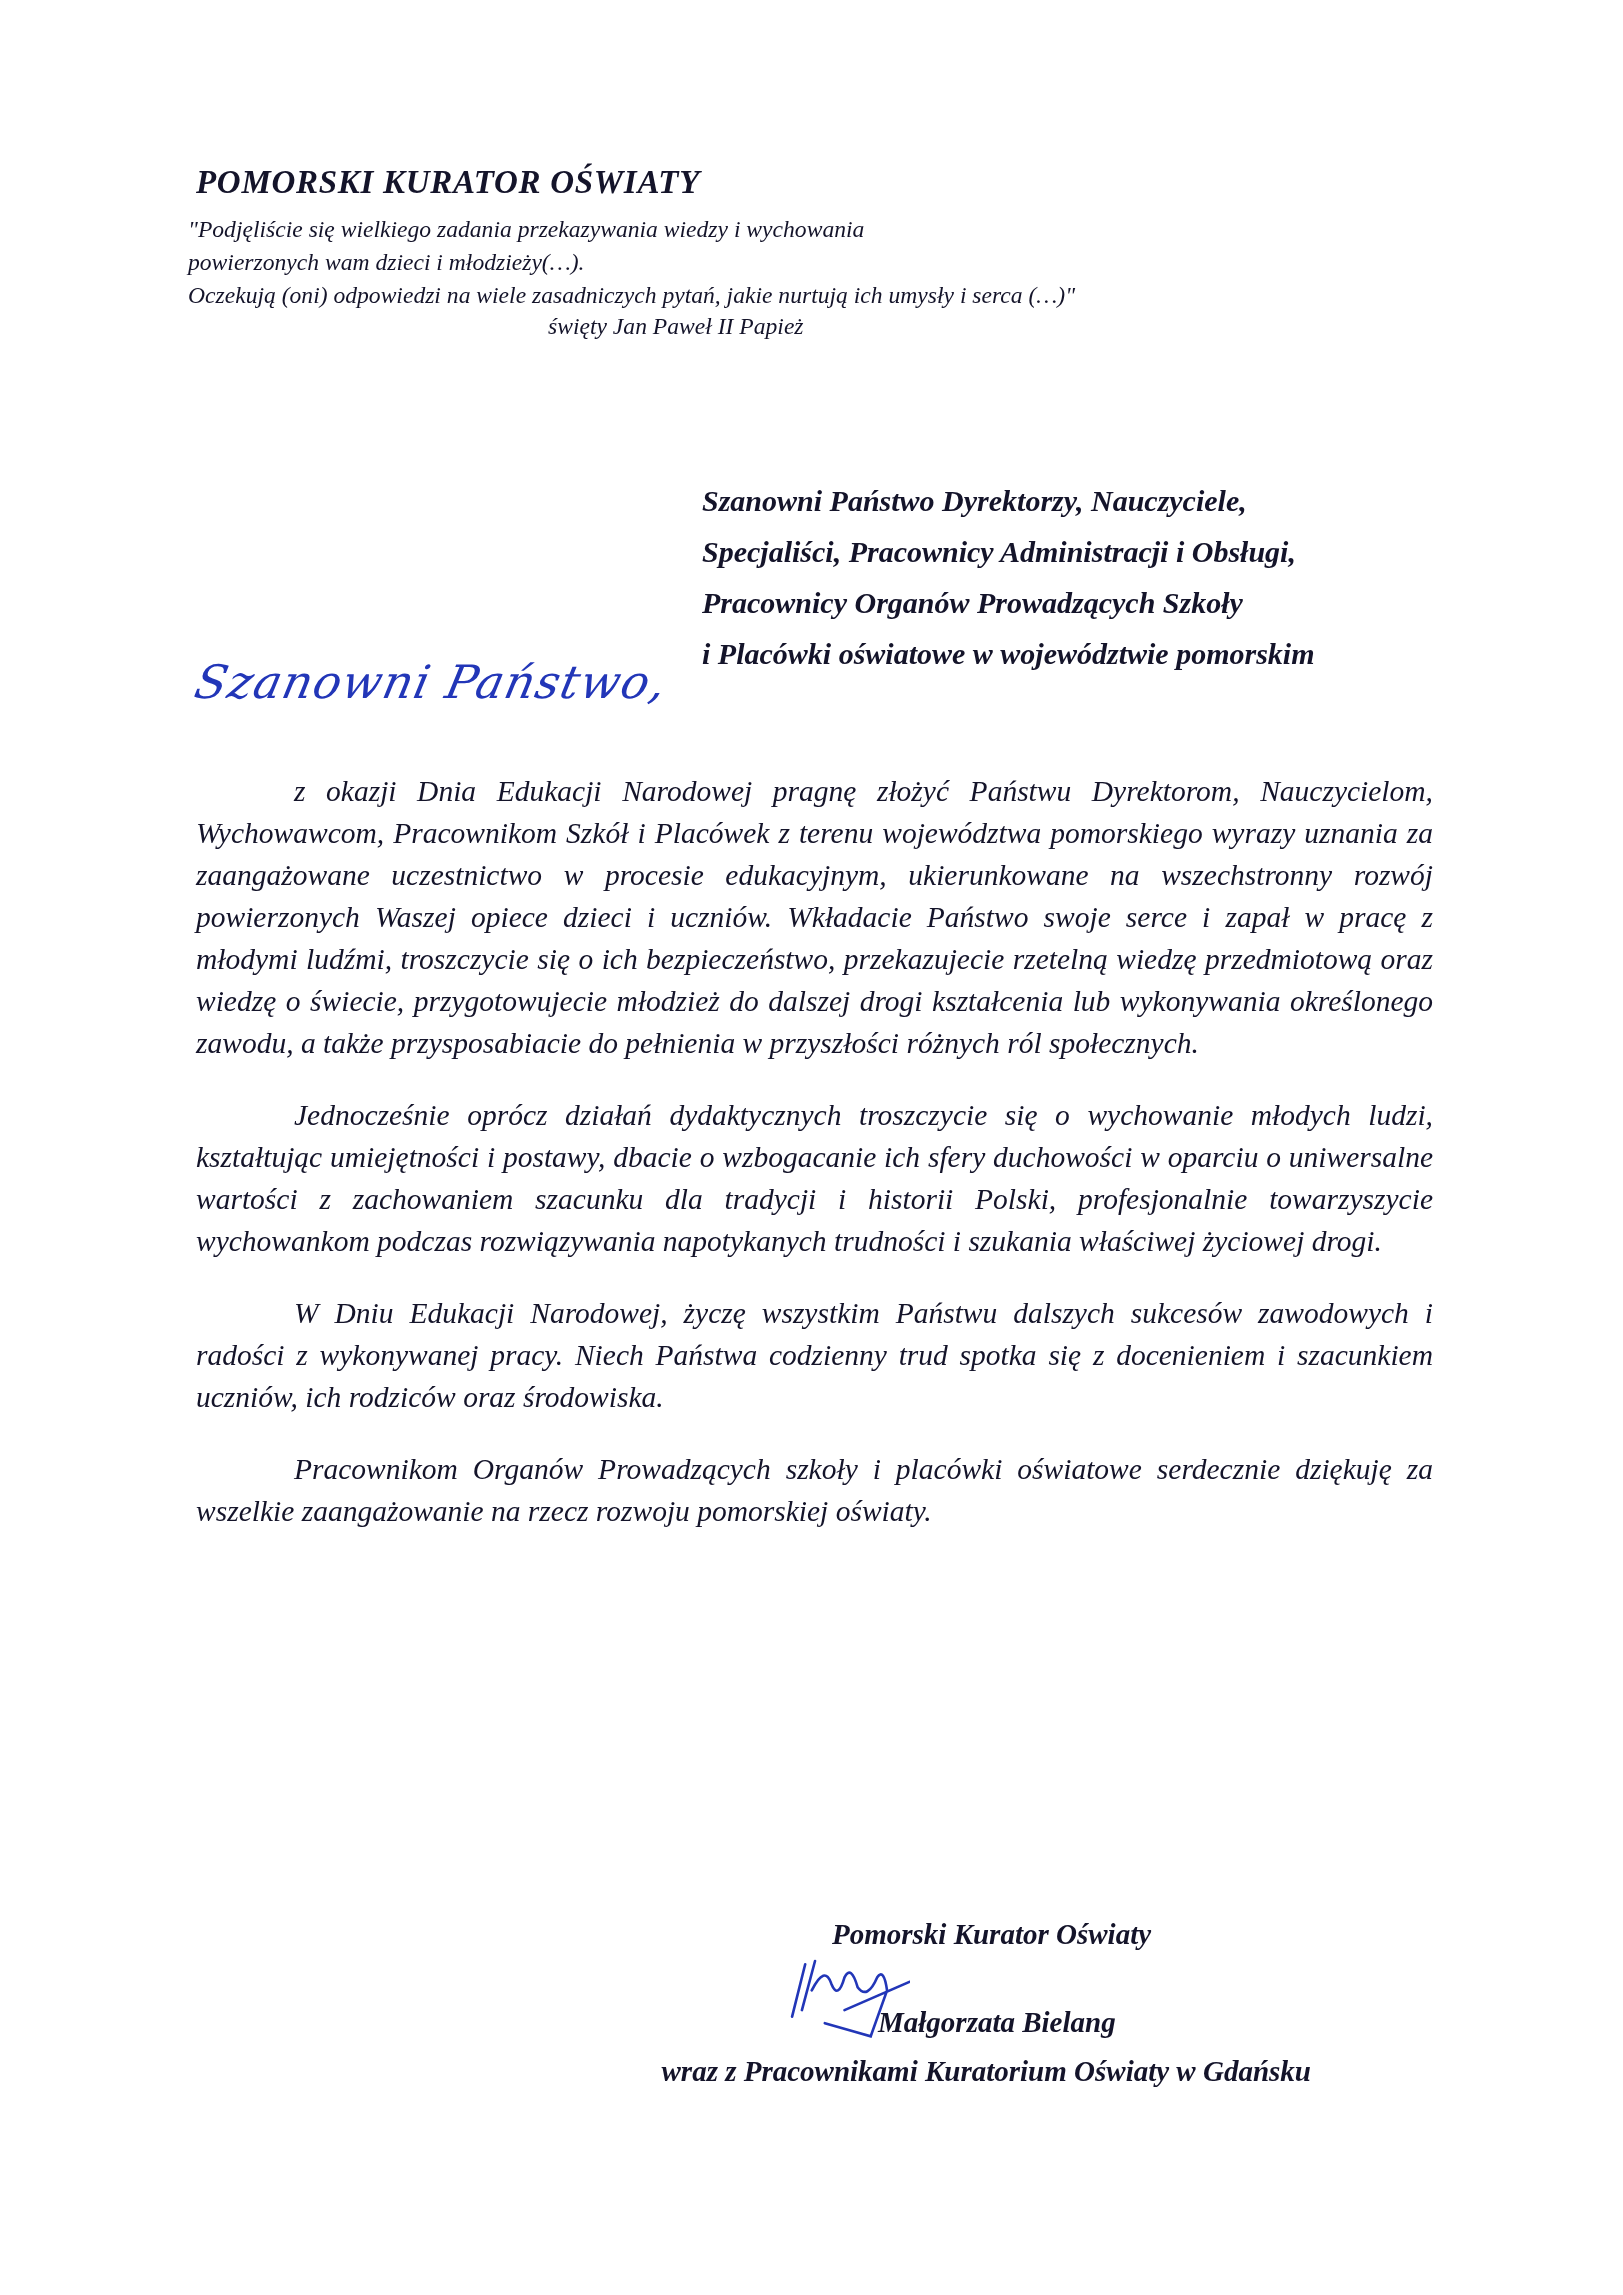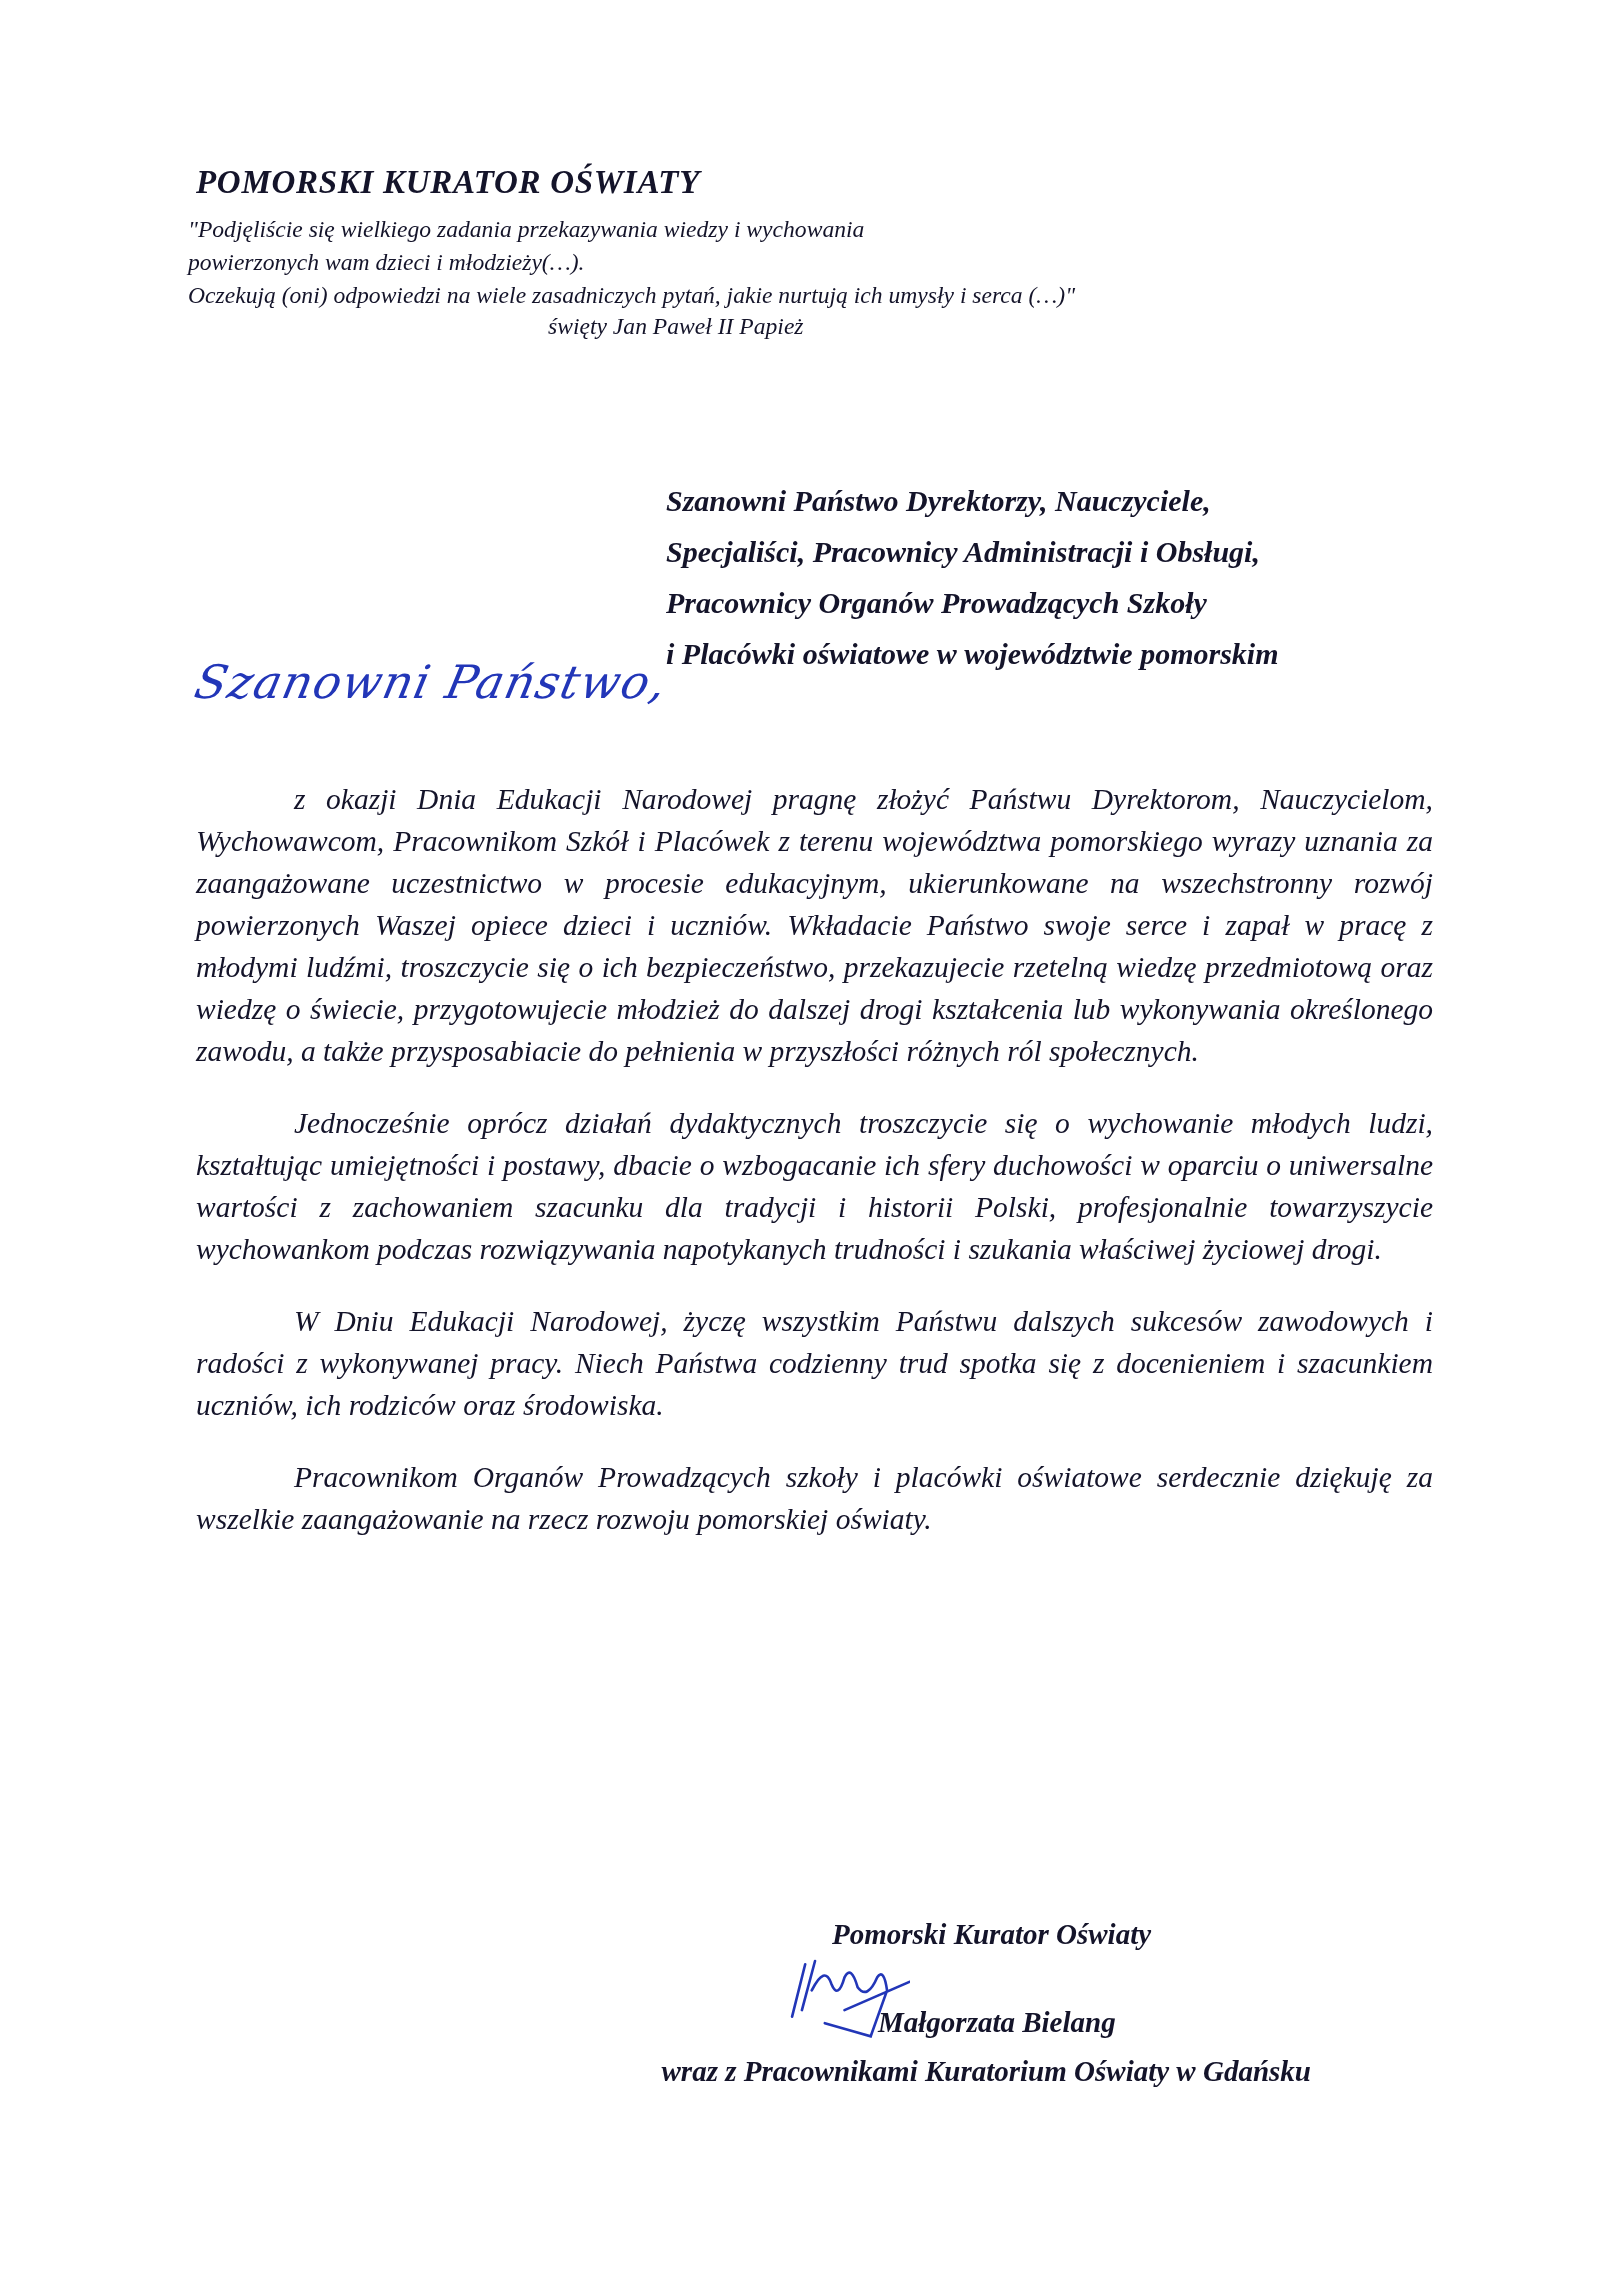--- a/index.html
+++ b/index.html
@@ -2,27 +2,27 @@
 <html style="font-size:10.5px"><head>
 <meta charset="utf-8">
 <style>
   html, body { margin: 0; padding: 0; background: #ffffff; }
   body { width: 1623px; height: 2295px; position: relative; overflow: hidden;
          font-family: "Liberation Serif", serif; color: #14142a; }
   .page { position: absolute; left: 0; top: 0; width: 1623px; height: 1836px; }
   .header-title { position: absolute; left: 196px; top: 164px; font-size: 33px; font-style: italic; font-weight: bold; letter-spacing: 0.7px; }
   .quote { position: absolute; left: 188px; top: 213px; width: 1047px; font-size: 23.6px; font-style: italic; line-height: 33px; }
   .quote-author { position: absolute; left: 548px; top: 313px; font-size: 23.6px; font-style: italic; }
-  .addressee { position: absolute; left: 666px; top: 475px; font-size: 30px; font-style: italic; font-weight: bold; line-height: 51px; }
+  .addressee { position: absolute; left: 702px; top: 475px; font-size: 30px; font-style: italic; font-weight: bold; line-height: 51px; }
   .addressee div { white-space: nowrap; }
   .handwritten { position: absolute; left: 196px; top: 655px; font-size: 46px; font-style: italic; color: #2236b8;
                  font-family: "DejaVu Serif", serif; transform: skewX(-12deg); letter-spacing: 1.3px; }
   .body { position: absolute; left: 196px; top: 766px; width: 1237px; font-size: 29.5px; font-style: italic;
           line-height: 42px; text-align: justify; }
-  .body p { margin: 12px 0 30px 0; text-indent: 98px; }
+  .body p { margin: 4px 0 30px 0; text-indent: 98px; }
   .body p.first { text-indent: 98px; }
   .sig-block { position: absolute; left: 655px; top: 1918px; width: 785px; font-style: italic; font-weight: bold; font-size: 29px; }
   .sig-title { position: absolute; left: 177px; top: 0; white-space: nowrap; }
   .sig-name { position: absolute; left: 223px; top: 88px; white-space: nowrap; }
   .sig-team { position: absolute; left: 6.5px; top: 137px; white-space: nowrap; }
   .sig-mark { position: absolute; left: 124px; top: 19.6px; width: 131px; height: 118px; }
 </style>
 </head>
 <body>
 

